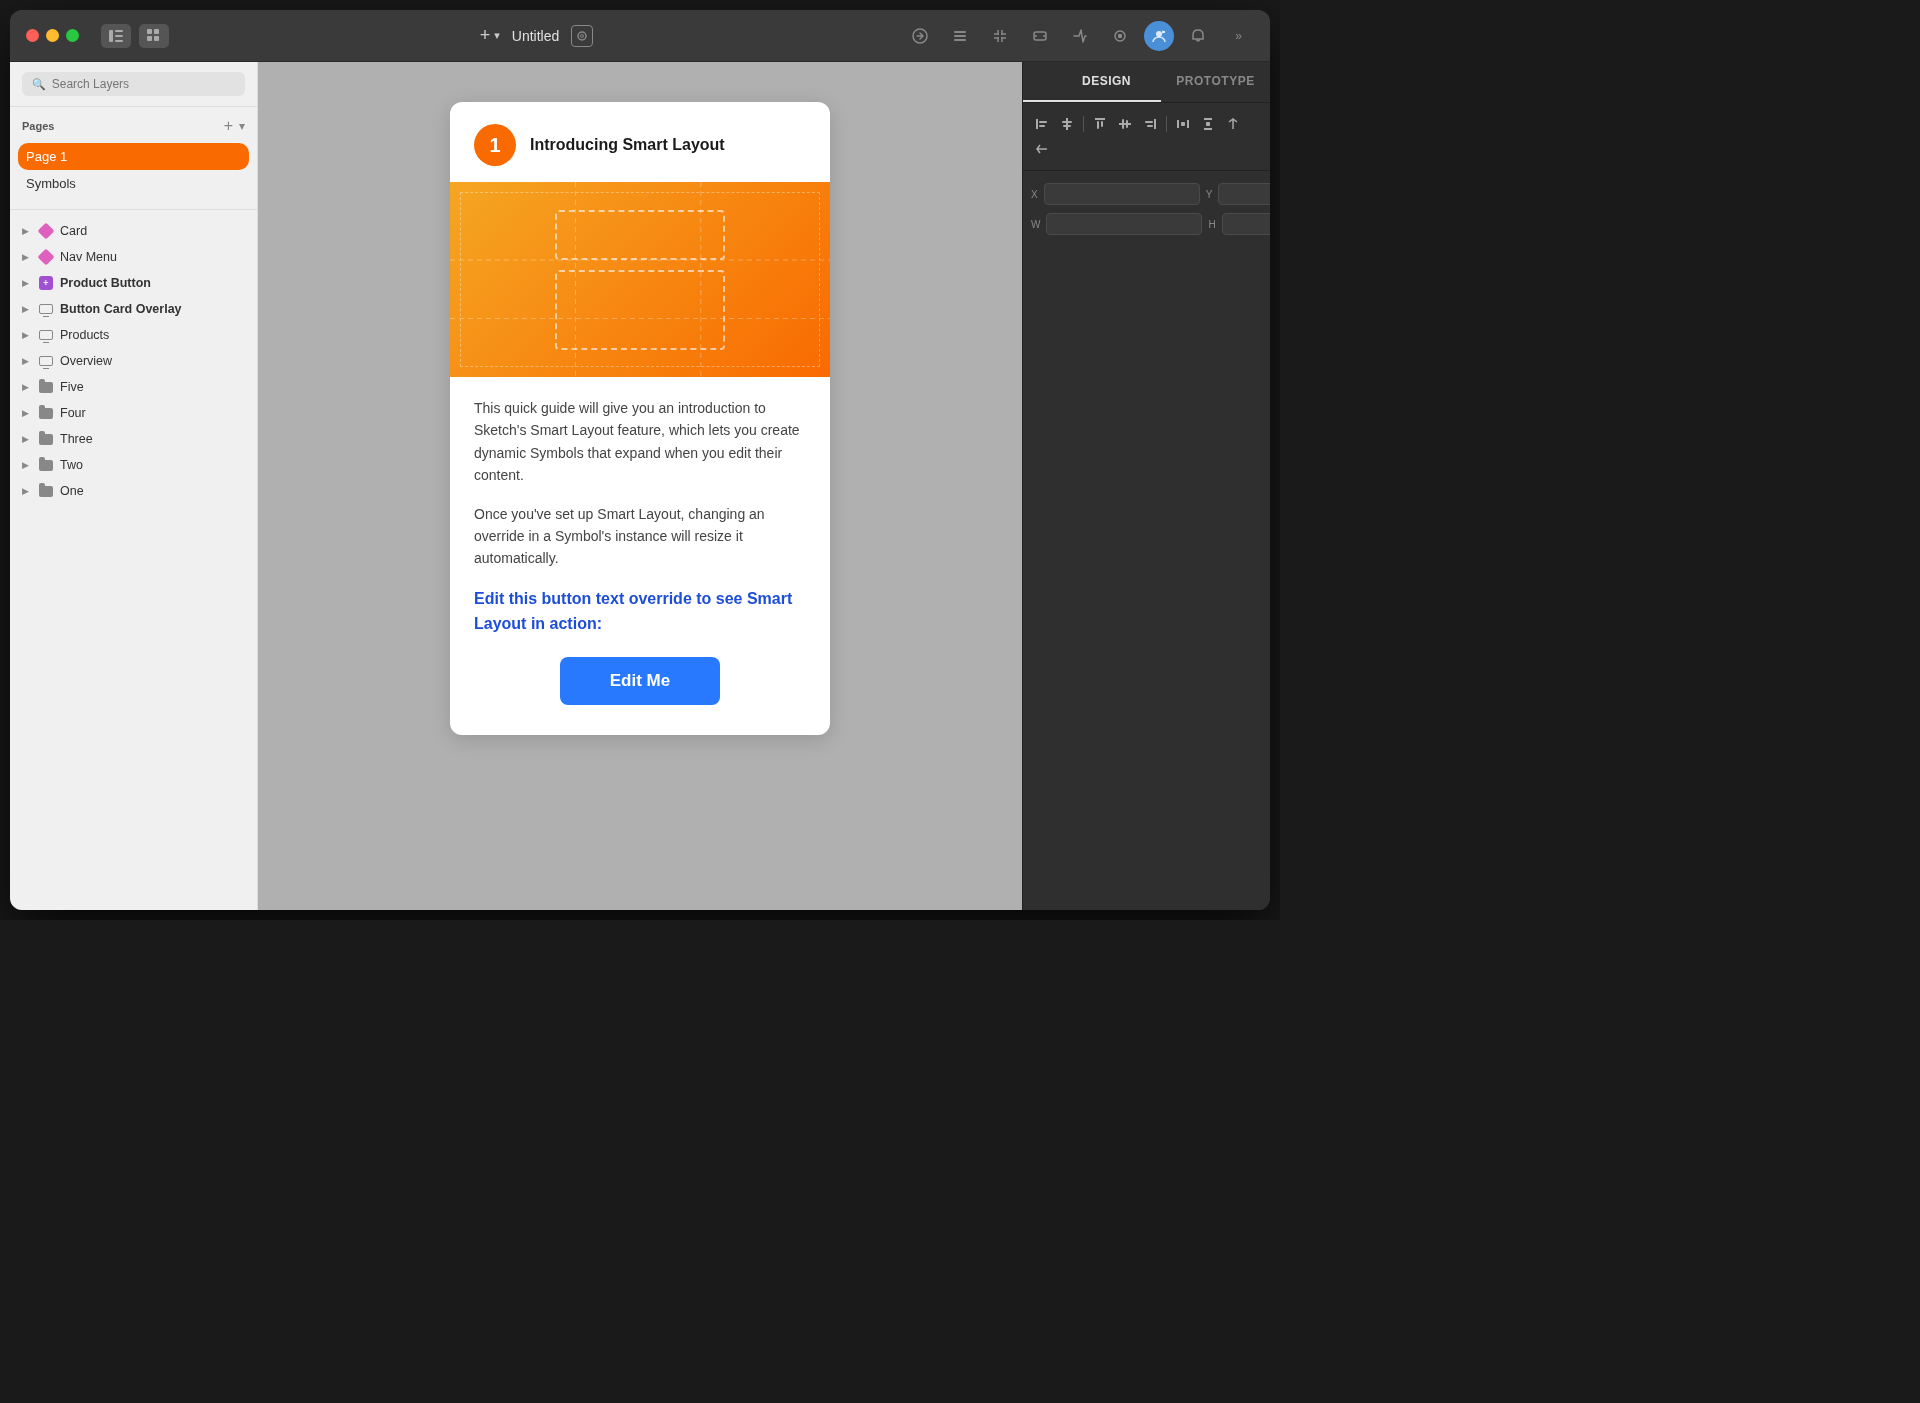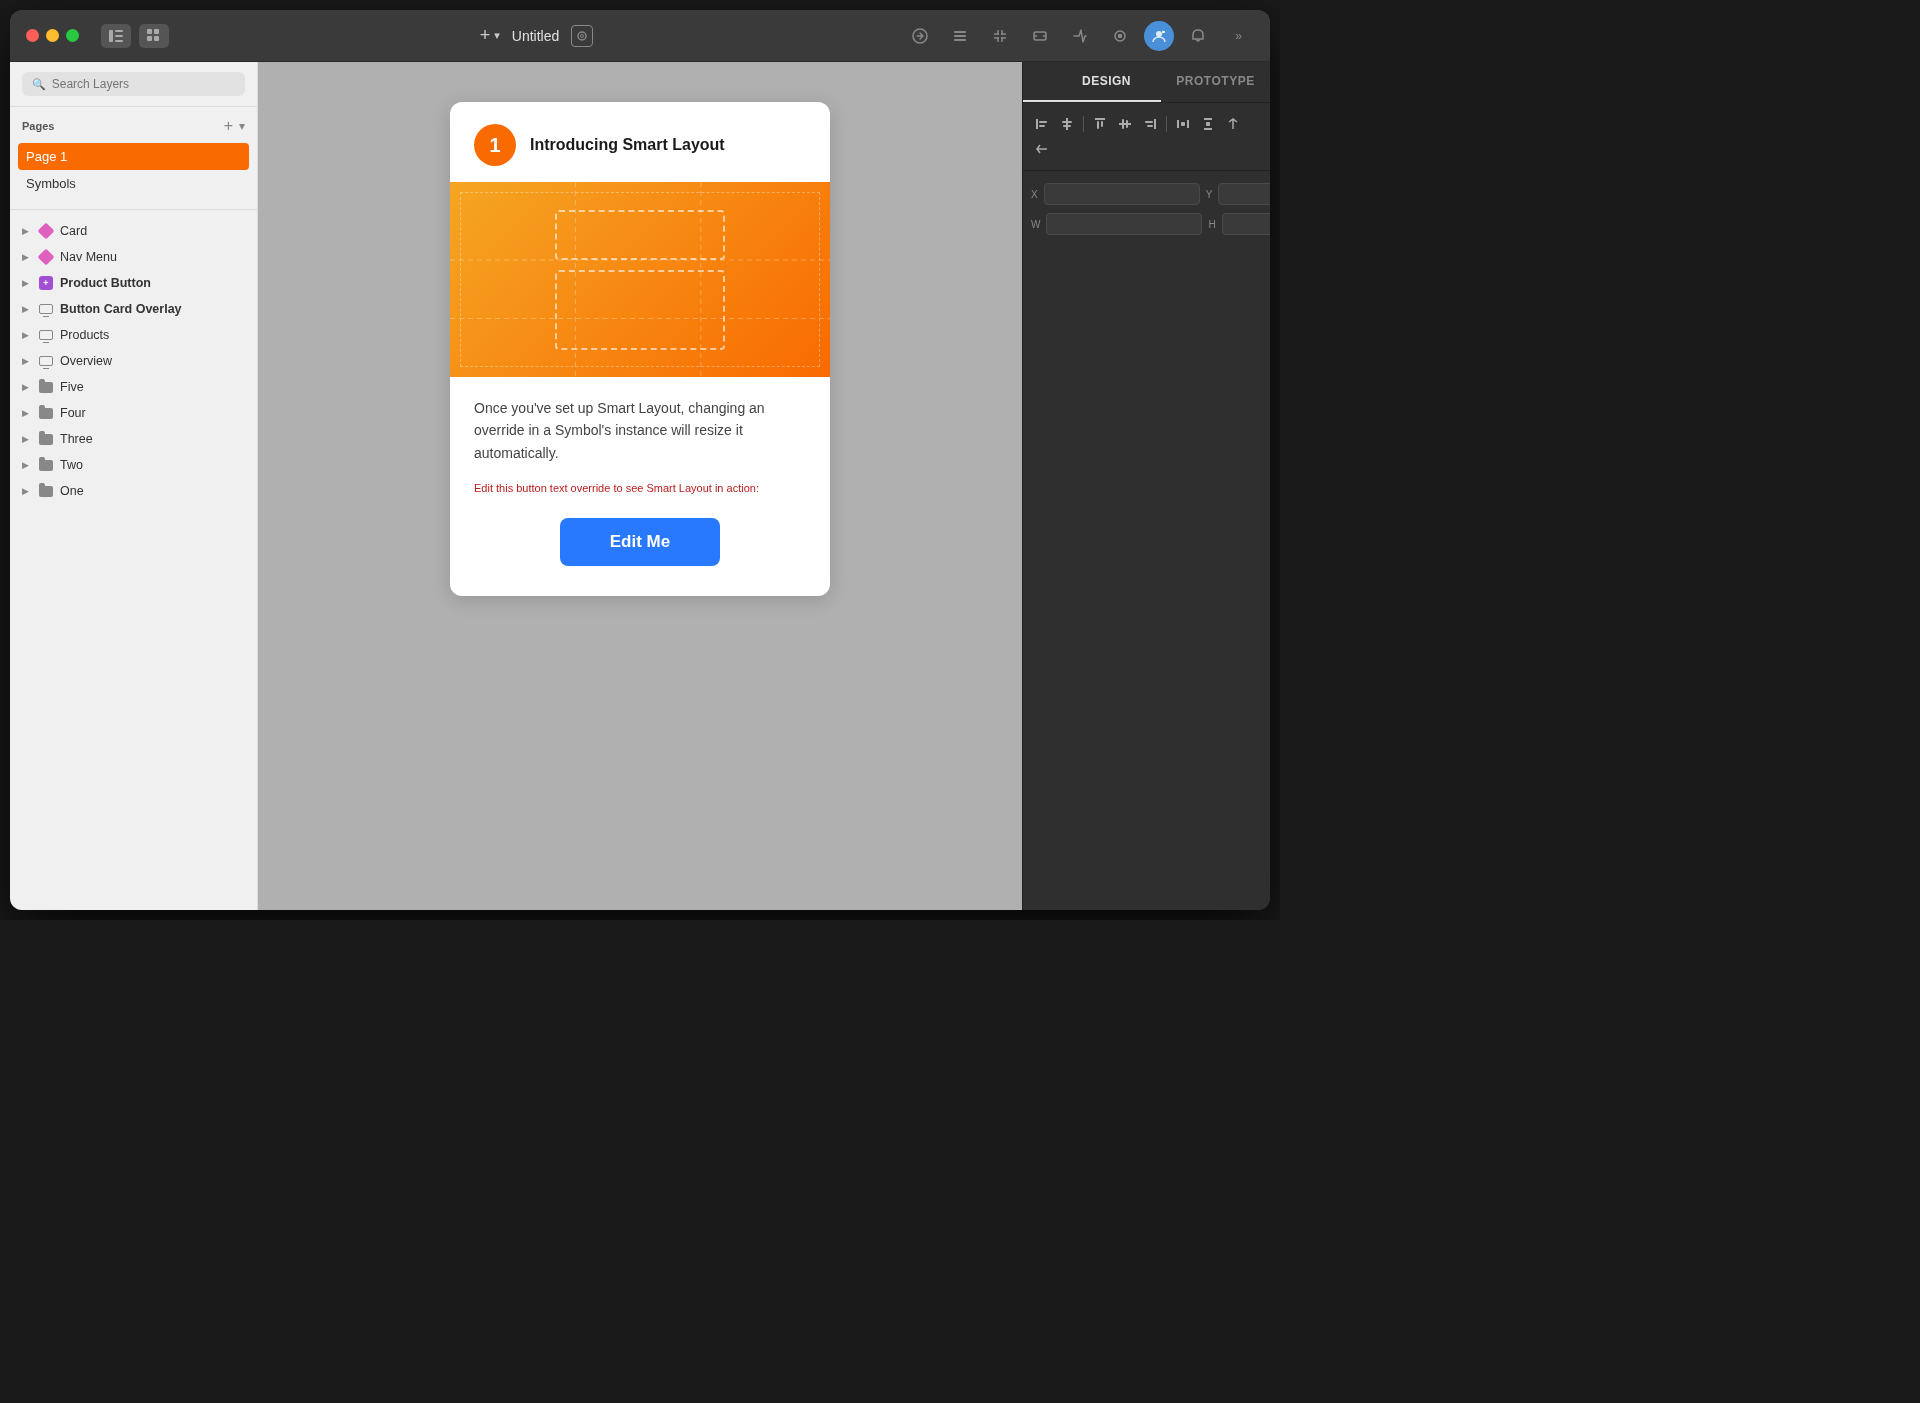--- a/index.html
+++ b/index.html
@@ -191,21 +191,21 @@
       gap: 6px;
       color: #888;
       font-size: 14px;
     }
 
     .page-list {
       padding: 0 8px 8px;
     }
     .page-item {
       padding: 6px 8px;
-      border-radius: 4px;
+      border-radius: 10px;
       font-size: 13px;
       cursor: pointer;
       color: #333;
     }
     .page-item.active {
       background: #f96a00;
       color: white;
     }
 
     .divider {
@@ -385,23 +385,23 @@
     .card-body {
       padding: 20px 24px;
     }
     .card-text {
       font-size: 14px;
       color: #444;
       line-height: 1.6;
       margin-bottom: 16px;
     }
     .card-text-bold {
-      font-size: 11px;
-      font-weight: 400;
-      color: #b91c1c;
+      font-size: 16px;
+      font-weight: 700;
+      color: #1d4ed8;
       line-height: 1.6;
       margin-bottom: 20px;
     }
     .edit-btn {
       display: block;
       width: 160px;
       margin: 0 auto;
       padding: 14px 28px;
       background: #2979ff;
       color: white;
@@ -737,20 +737,21 @@
 
             <rect x="8" y="8" width="calc(100%-16)" height="calc(100%-16)" fill="none" stroke="rgba(255,255,255,0.25)" stroke-width="1" stroke-dasharray="5,4"></rect>
           </svg>
           <div class="card-image-inner">
             <div class="img-box img-box-top"></div>
             <div class="img-box img-box-bottom"></div>
           </div>
         </div>
 
         <div class="card-body">
+          <p class="card-text">This quick guide will give you an introduction to Sketch's Smart Layout feature, which lets you create dynamic Symbols that expand when you edit their content.</p>
           <p class="card-text">Once you've set up Smart Layout, changing an override in a Symbol's instance will resize it automatically.</p>
           <p class="card-text-bold">Edit this button text override to see Smart Layout in action:</p>
           <button class="edit-btn">Edit Me</button>
         </div>
       </div>
     </div>
 
     <div class="right-panel">
 
       <div class="panel-tabs">

